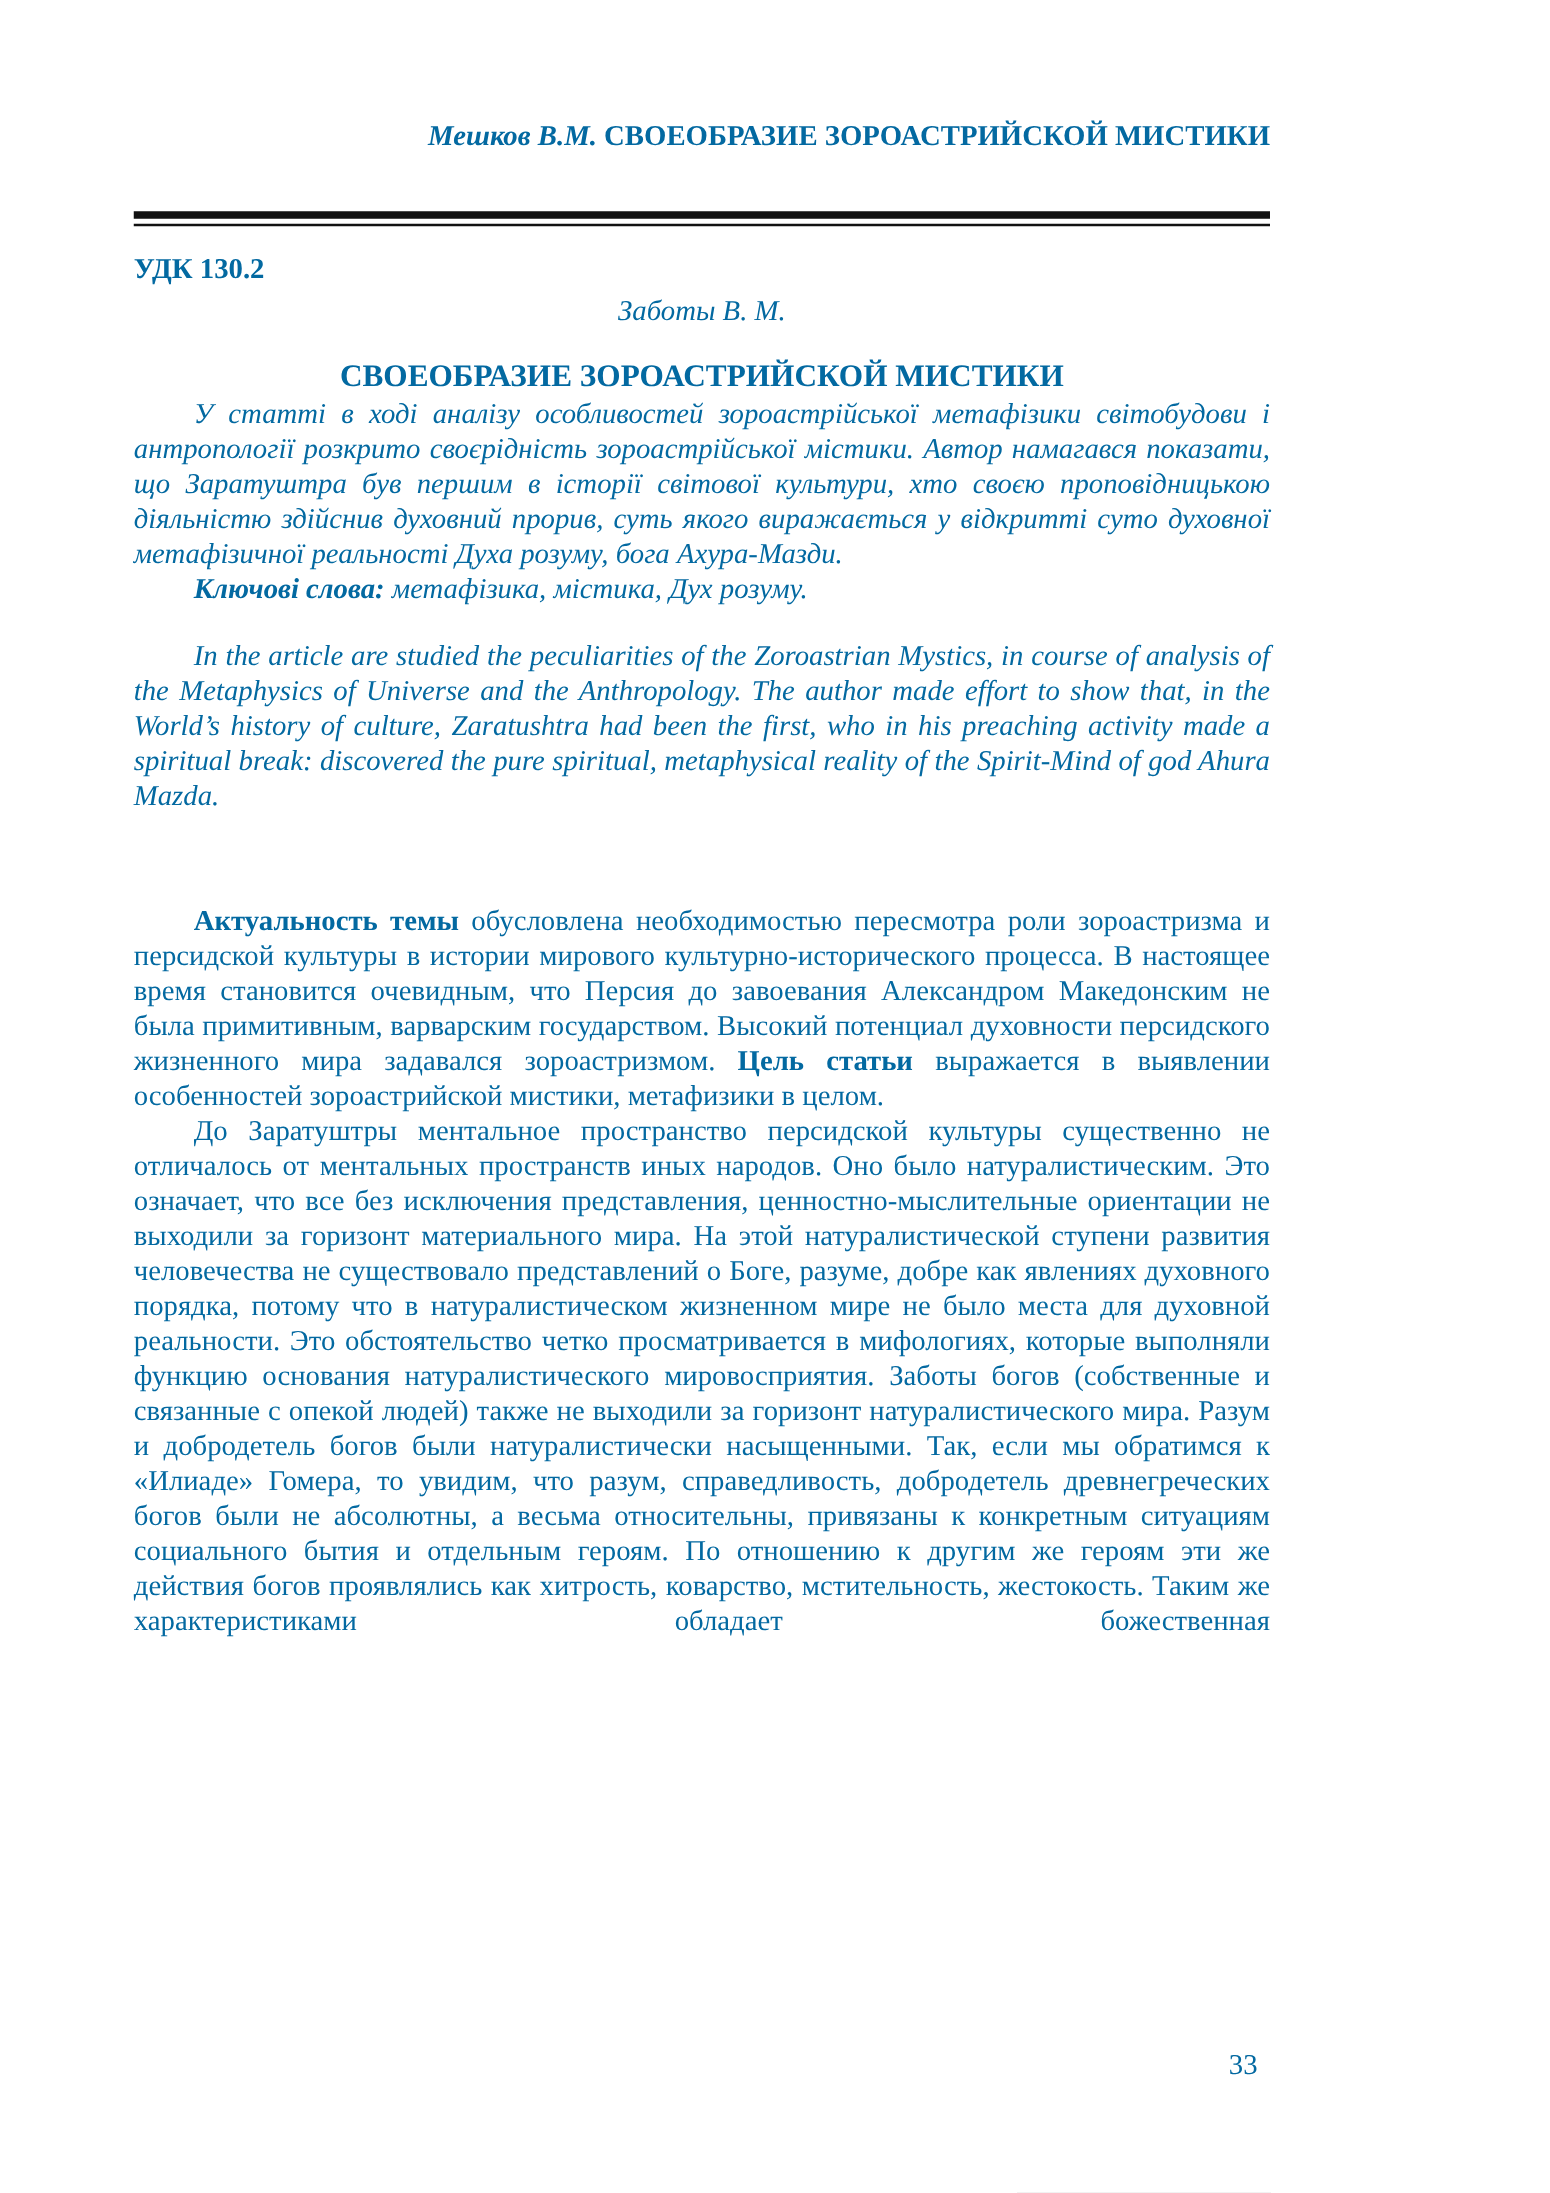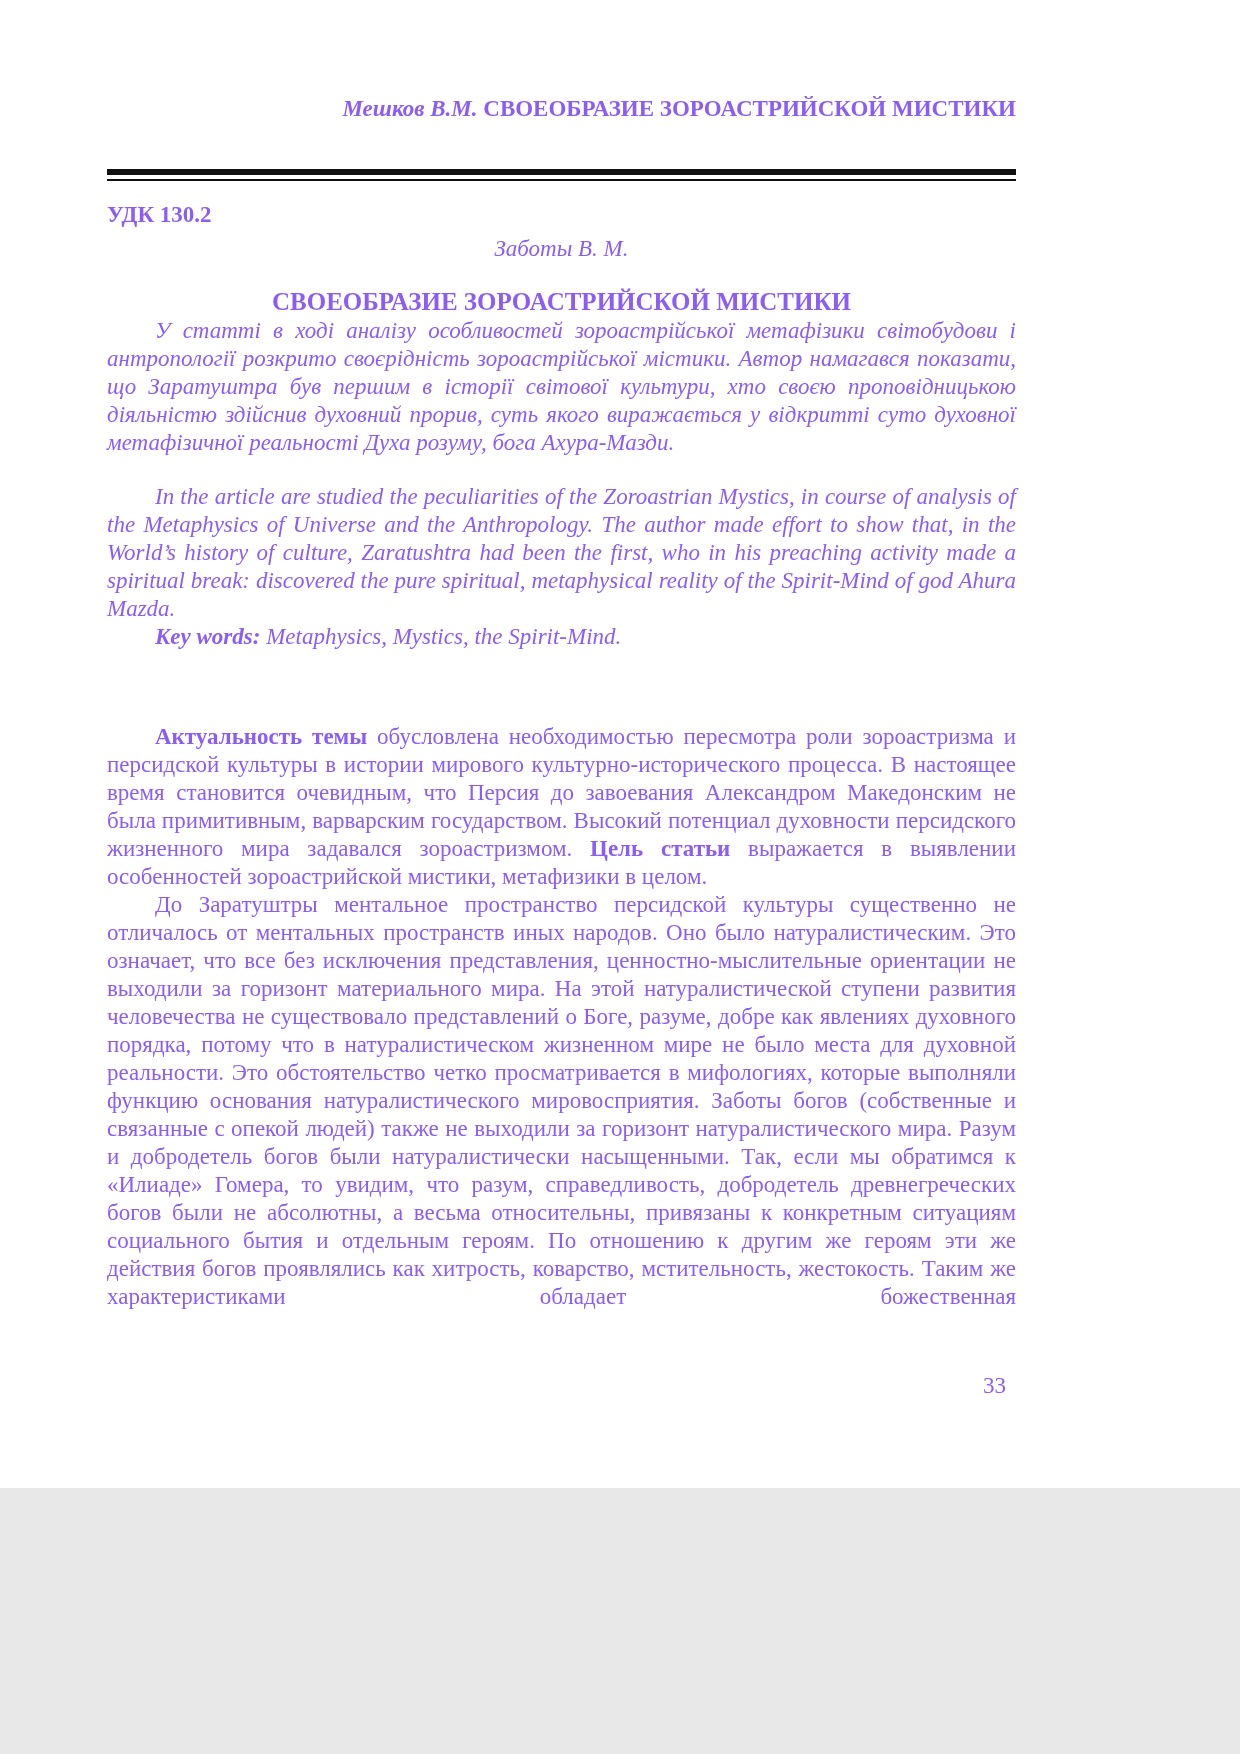--- a/index.html
+++ b/index.html
@@ -3,29 +3,29 @@
 <meta charset="utf-8">
 <style>
   html, body {
     margin: 0;
     padding: 0;
     background: #e8e8e8;
   }
   .page {
     position: relative;
     width: 1240px;
-    height: 1488px;
+    height: 1754px;
     margin: 0 auto;
     background: #ffffff;
     box-sizing: border-box;
     padding: 95px 224px 0 107px;
     font-family: "Liberation Serif", serif;
     font-size: 23px;
     line-height: 28px;
-    color: #8b5cf6;
+    color: #0369a1;
   }
   p { margin: 0; }
 
   .running-head {
     text-align: right;
     white-space: nowrap;
   }
   .rh-author {
     font-style: italic;
     font-weight: bold;
@@ -100,24 +100,24 @@
   <div class="double-rule"></div>
 
   <p class="udc">УДК 130.2</p>
 
   <p class="author-line">Заботы В. М.</p>
 
   <p class="title">СВОЕОБРАЗИЕ ЗОРОАСТРИЙСКОЙ МИСТИКИ</p>
 
   <p class="abstract first">У статті в ході аналізу особливостей зороастрійської метафізики світобудови і антропології розкрито своєрідність зороастрійської містики. Автор намагався показати, що Заратуштра був першим в історії світової культури, хто своєю проповідницькою діяльністю здійснив духовний прорив, суть якого виражається у відкритті суто духовної метафізичної реальності Духа розуму, бога Ахура-Мазди.</p>
 
+  <p class="abstract"><span class="kw-label">Ключові слова:</span><span> метафізика, містика, Дух розуму.</span></p>
 
   <p class="abstract en">In the article are studied the peculiarities of the Zoroastrian Mystics, in course of analysis of the Metaphysics of Universe and the Anthropology. The author made effort to show that, in the World’s history of culture, Zaratushtra had been the first, who in his preaching activity made a spiritual break: discovered the pure spiritual, metaphysical reality of the Spirit-Mind of god Ahura Mazda.</p>
 
-  <p class="abstract"><span class="kw-label">Key words:</span><span> Metaphysics, Mystics, the Spirit-Mind.</span></p>
 
   <div class="body-text">
     <p><b>Актуальность темы</b><span> обусловлена необходимостью пересмотра роли зороастризма и персидской культуры в истории мирового культурно-исторического процесса. В настоящее время становится очевидным, что Персия до завоевания Александром Македонским не была примитивным, варварским государством. Высокий потенциал духовности персидского жизненного мира задавался зороастризмом. </span><b>Цель статьи</b><span> выражается в выявлении особенностей зороастрийской мистики, метафизики в целом.</span></p>
 
 
     <p class="justify-last">До Заратуштры ментальное пространство персидской культуры существенно не отличалось от ментальных пространств иных народов. Оно было натуралистическим. Это означает, что все без исключения представления, ценностно-мыслительные ориентации не выходили за горизонт материального мира. На этой натуралистической ступени развития человечества не существовало представлений о Боге, разуме, добре как явлениях духовного порядка, потому что в натуралистическом жизненном мире не было места для духовной реальности. Это обстоятельство четко просматривается в мифологиях, которые выполняли функцию основания натуралистического мировосприятия. Заботы богов (собственные и связанные с опекой людей) также не выходили за горизонт натуралистического мира. Разум и добродетель богов были натуралистически насыщенными. Так, если мы обратимся к «Илиаде» Гомера, то увидим, что разум, справедливость, добродетель древнегреческих богов были не абсолютны, а весьма относительны, привязаны к конкретным ситуациям социального бытия и отдельным героям. По отношению к другим же героям эти же действия богов проявлялись как хитрость, коварство, мстительность, жестокость. Таким же характеристиками обладает божественная</p>
   </div>
 
   <div class="page-number">33</div>
 

